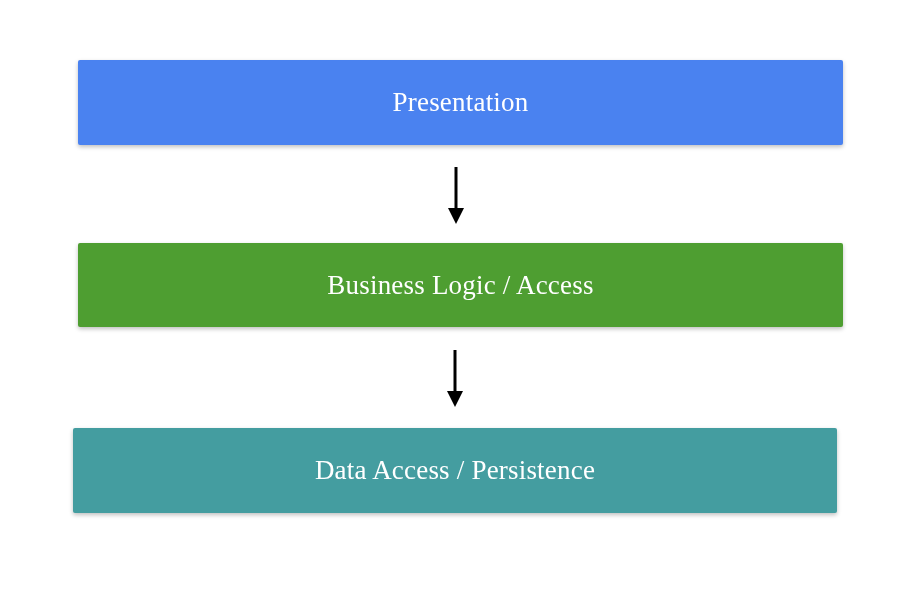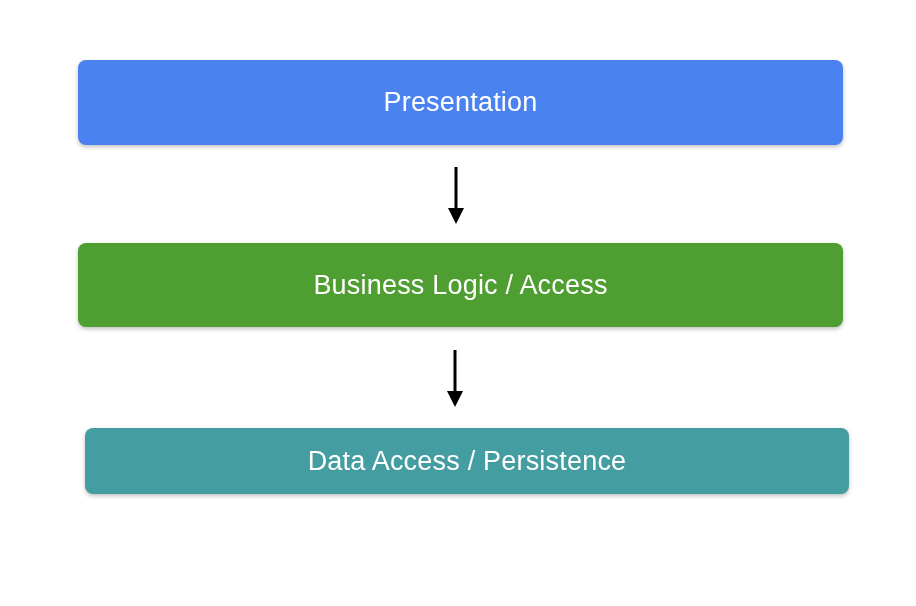--- a/index.html
+++ b/index.html
@@ -8,40 +8,41 @@
     font-family: "Liberation Sans", sans-serif;
   }
   .canvas {
     position: relative;
     width: 916px;
     height: 606px;
     overflow: hidden;
   }
   .layer-box {
     position: absolute;
-    border-radius: 8px;
+    border-radius: 2px;
     display: flex;
     align-items: center;
     justify-content: center;
     box-shadow: 0 2px 4px rgba(0,0,0,0.25);
+    font-family: Liberation Serif, serif;
   }
   .layer-label {
     font-size: 27px;
     font-weight: 400;
     letter-spacing: 0.2px;
     white-space: nowrap;
   }
   .box-presentation {
     left: 78px;  top: 60px;  width: 765px; height: 85px;
   }
   .box-business {
     left: 78px;  top: 243px; width: 765px; height: 84px;
   }
   .box-data {
-    left: 85px;  top: 428px; width: 764px; height: 66px;
+    left: 73px;  top: 428px; width: 764px; height: 85px;
   }
   .flow-arrow {
     position: absolute;
     width: 18px;
     height: 58px;
   }
   .arrow-1 { left: 447px; top: 166px; }
   .arrow-2 { left: 446px; top: 349px; }
 </style>
 </head>

